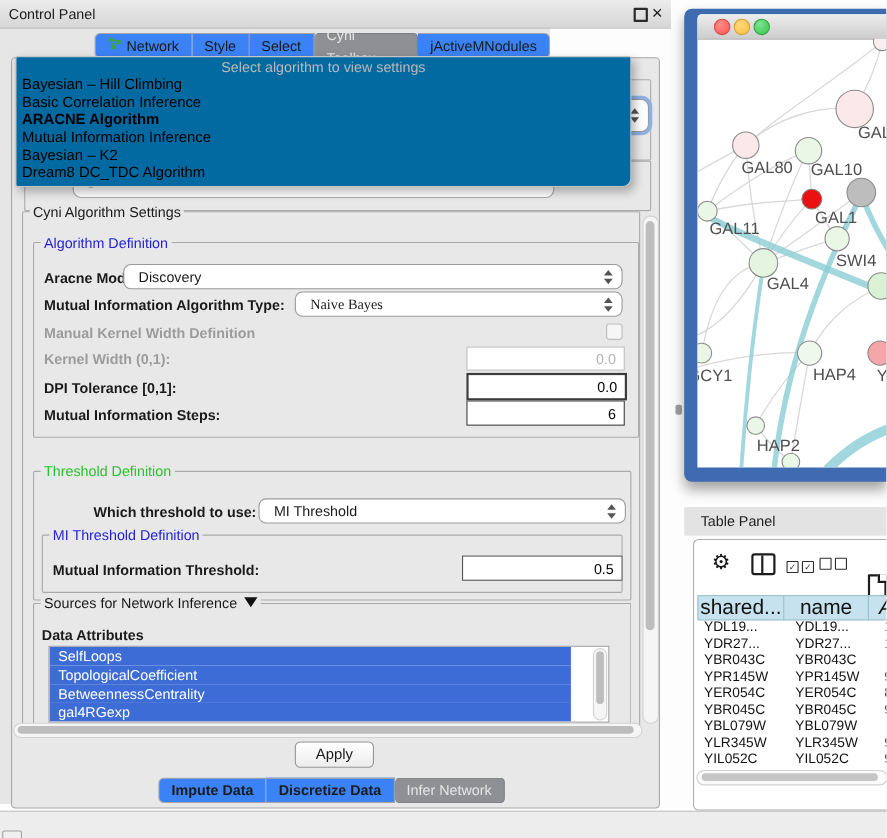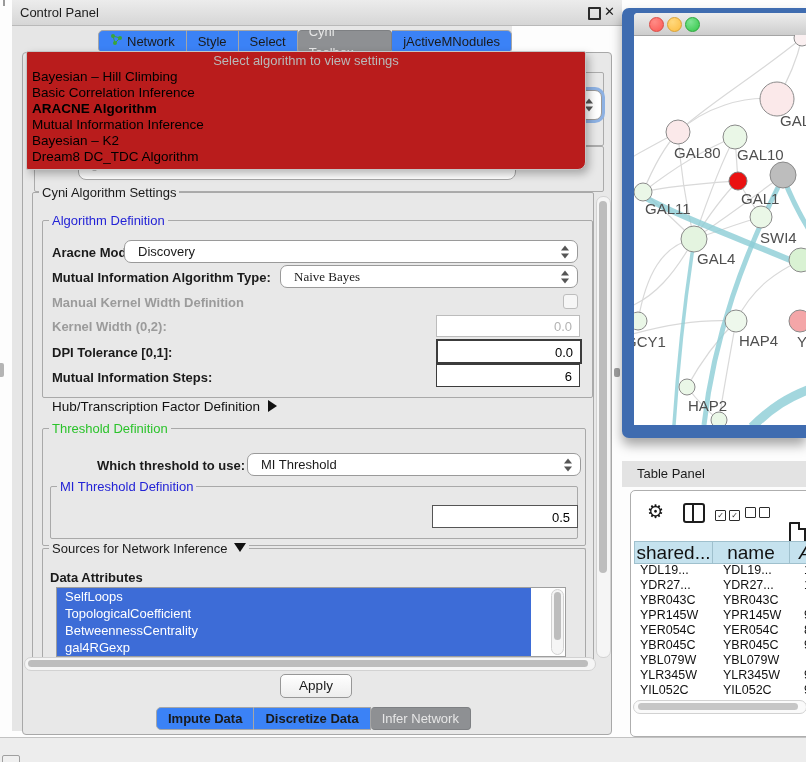--- a/index.html
+++ b/index.html
@@ -1,39 +1,39 @@
 <!DOCTYPE html>
 <html><head>
 <meta charset="utf-8">
 <style>
   html,body{margin:0;padding:0;}
   body{font-family:"Liberation Sans","DejaVu Sans",sans-serif;background:#ffffff;}
   #stage{position:relative;width:806px;height:762px;overflow:hidden;background:#fdfdfd;font-size:13px;color:#1a1a1a;}
   .abs{position:absolute;}
   
-  .cp{left:12px;top:6;width:500px;height:731px;background:#e6e6e6;}
+  .cp{left:0;top:6;width:500px;height:731px;background:#e6e6e6;}
   .cp-titlebar{left:0;top:0;width:610px;height:25px;background:linear-gradient(#ececec,#d6d6d6);border-bottom:1px solid #b9b9b9;}
   .cp-title{left:8px;top:5px;font-size:13px;color:#1c1c1c;}
   .win-float{left:576px;top:7px;width:9px;height:9px;border:2px solid #2a2a2a;border-radius:1px;}
   .win-close{left:592px;top:4px;font-size:13px;font-weight:bold;color:#1a1a1a;}
   
   .tabstrip{left:86px;top:30px;height:23px;display:flex;}
   .tab{height:21px;line-height:21px;padding:0 11px;background:#3b82f6;border:1px solid #a6a6a6;border-left:none;font-size:13px;color:#1a1a1a;display:flex;align-items:center;gap:4px;}
   .tab.first{border-left:1px solid #a6a6a6;border-radius:5px 0 0 5px;}
   .tab.last{border-radius:0 5px 5px 0;}
   .tab.sel{background:#8e9093;border-color:#7e8083;color:#e6e6e6;border-radius:4px;}
   
   .content{left:10px;top:52px;width:588px;height:681px;background:#e8e8e8;border:1px solid #a8a8a8;border-radius:4px;}
   
   .gboxA{left:22px;top:72px;width:568px;height:72px;border:1px solid #ababab;border-radius:2px;}
   .focus-combo{left:320px;top:90px;width:268px;height:28px;background:#fff;border:1px solid #9a9a9a;border-radius:7px;box-shadow:0 0 0 3px #8db1e3;}
   .gboxB{left:22px;top:146px;width:568px;height:44px;border:1px solid #ababab;border-radius:2px;}
   .ghost-combo{left:66px;top:148px;width:424px;height:30px;background:#fff;border:1px solid #a8a8a8;border-radius:8px;line-height:30px;padding-left:12px;color:#b5b5b5;font-size:13px;}
   
-  .popup{left:14px;top:51px;width:558px;height:117px;background:#b91c1c;border:1px solid #c4c4c4;border-radius:2px 2px 8px 2px;box-shadow:3px 4px 9px rgba(0,0,0,.28);z-index:10;}
+  .popup{left:14px;top:51px;width:558px;height:117px;background:#0369a1;border:1px solid #c4c4c4;border-radius:2px 2px 8px 2px;box-shadow:3px 4px 9px rgba(0,0,0,.28);z-index:10;}
   .popup-prompt{width:100%;text-align:center;color:#b9b9b9;font-size:13px;height:17px;line-height:17px;}
   .popup-item{height:16px;line-height:16px;padding-left:5px;font-size:13.5px;color:#000;white-space:nowrap;}
   .popup-item.bold{font-weight:bold;}
   
   .group{border:1px solid #a9a9a9;border-radius:2px;}
   .gtitle{position:absolute;top:-8px;left:6px;background:#e8e8e8;padding:0 3px;font-size:13px;white-space:nowrap;}
   .blue{color:#2323d6;}
   .green{color:#2bc32b;}
   .graylab{color:#9b9b9b;}
   .lab{position:absolute;font-weight:bold;font-size:13px;white-space:nowrap;}
@@ -151,48 +151,46 @@
       <span class="val">Discovery</span>
       <span class="carrows"></span>
     </div>
     <span class="lab" style="left:40px;top:270px;">Mutual Information Algorithm Type:</span>
     <div class="combo" style="left:268px;top:265px;width:296px;height:21px;font-family:Liberation Serif, serif;">
       <span class="val">Naive Bayes</span>
       <span class="carrows"></span>
     </div>
     <span class="lab graylab" style="left:40px;top:295px;">Manual Kernel Width Definition</span>
     <div class="checkbox" style="left:551px;top:294px;"></div>
-    <span class="lab graylab" style="left:40px;top:319px;">Kernel Width (0,2):</span>
+    <span class="lab graylab" style="left:40px;top:319px;">Kernel Width (0,1):</span>
     <div class="field" style="left:424px;top:315px;width:142px;height:20px;border:1px solid #bcbcbc;color:#b3b3b3;">
       <span>0.0</span>
     </div>
     <span class="lab" style="left:40px;top:345px;">DPI Tolerance [0,1]:</span>
     <div class="field" style="left:424px;top:339px;width:142px;height:21px;border:2px solid #3c3c3c;color:#000;">
       <span>0.0</span>
     </div>
     <span class="lab" style="left:40px;top:370px;">Mutual Information Steps:</span>
     <div class="field" style="left:424px;top:364px;width:142px;height:21px;border:1.5px solid #3c3c3c;color:#000;">
       <span>6</span>
     </div>
 
-    <div class="abs" style="left:40px;top:399px;font-size:13.5px;color:#111;">
-      <span>Hub/Transcription Factor Definition</span><span class="tri-right"></span>
-    </div>
 
     <div class="abs group" style="left:30px;top:428px;width:542px;height:116px;">
       <span class="gtitle green">Threshold Definition</span>
     </div>
     <span class="lab" style="left:85px;top:458px;">Which threshold to use:</span>
     <div class="combo" style="left:235px;top:453px;width:332px;height:21px;">
       <span class="val">MI Threshold</span>
       <span class="carrows"></span>
     </div>
     <div class="abs group" style="left:38px;top:486px;width:526px;height:51px;">
       <span class="gtitle blue">MI Threshold Definition</span>
     </div>
+    <span class="lab" style="left:48px;top:511px;">Mutual Information Threshold:</span>
     <div class="field" style="left:420px;top:505px;width:144px;height:21px;border:1.5px solid #555;color:#000;">
       <span>0.5</span>
     </div>
 
     <div class="abs group" style="left:30px;top:548px;width:542px;height:112px;border-bottom:none;">
       <span class="gtitle"><span>Sources for Network Inference</span><span class="tri-down"></span></span>
     </div>
     <span class="lab" style="left:38px;top:570px;">Data Attributes</span>
     <div class="abs attr-list">
       <div class="attr-item">SelfLoops</div>

